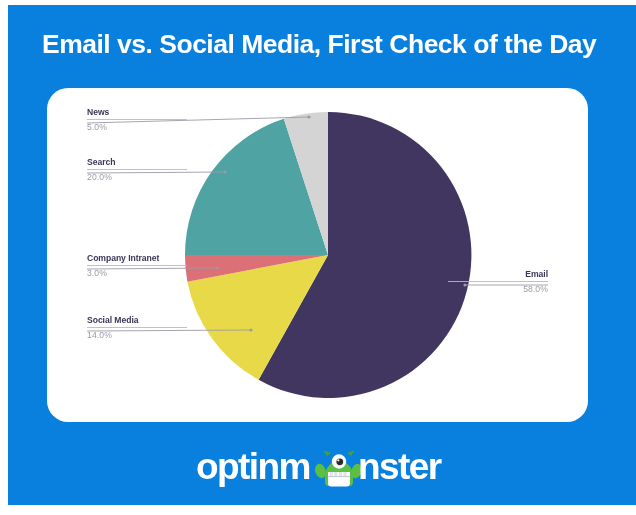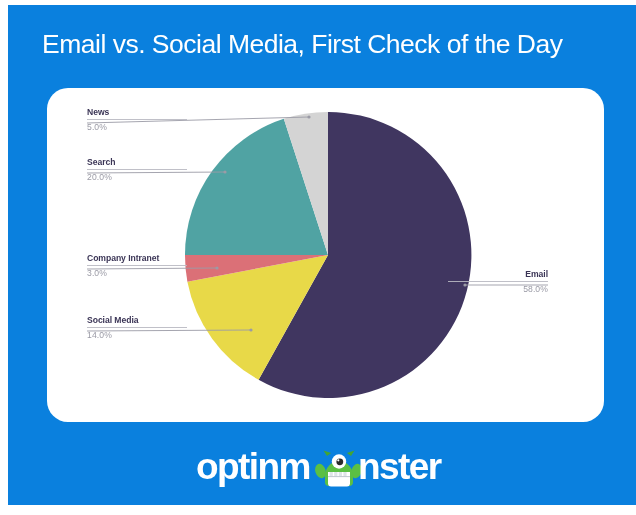--- a/index.html
+++ b/index.html
@@ -27,36 +27,35 @@
   }
 
   
   #chart-title {
     position: absolute;
     left: 34px;
     top: 22px;
     width: 560px;
     color: #ffffff;
     font-size: 26.5px;
-    font-weight: normal;
+    font-weight: bold;
     letter-spacing: -0.5px;
     line-height: 34px;
     white-space: nowrap;
   }
 
   
   #chart-card {
     position: absolute;
     left: 39px;
     top: 83px;
     width: 541px;
     height: 334px;
     background: #ffffff;
     border-radius: 21px;
-    padding-left: 16px;
   }
 
   #pie-figure {
     position: absolute;
     left: 0;
     top: 0;
     width: 541px;
     height: 334px;
     display: block;
   }

